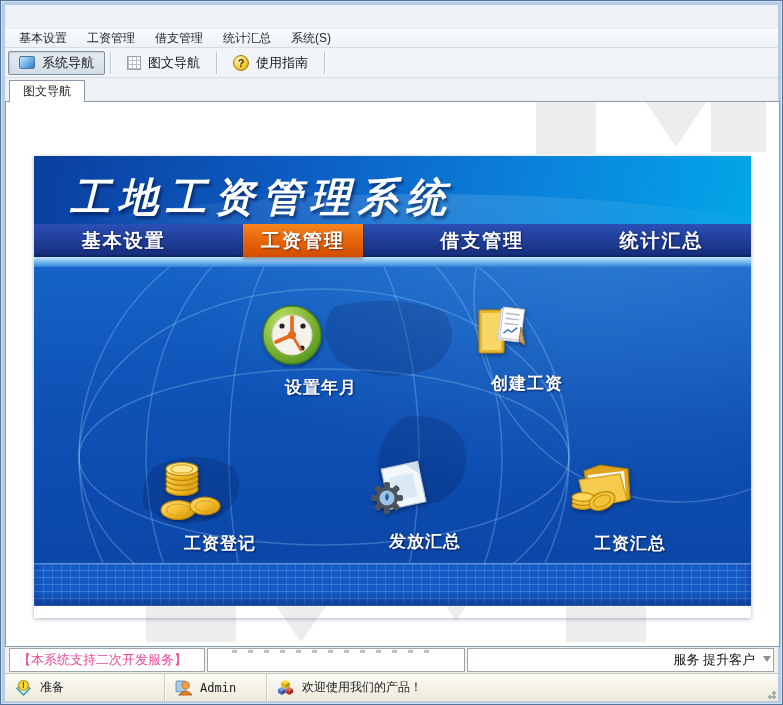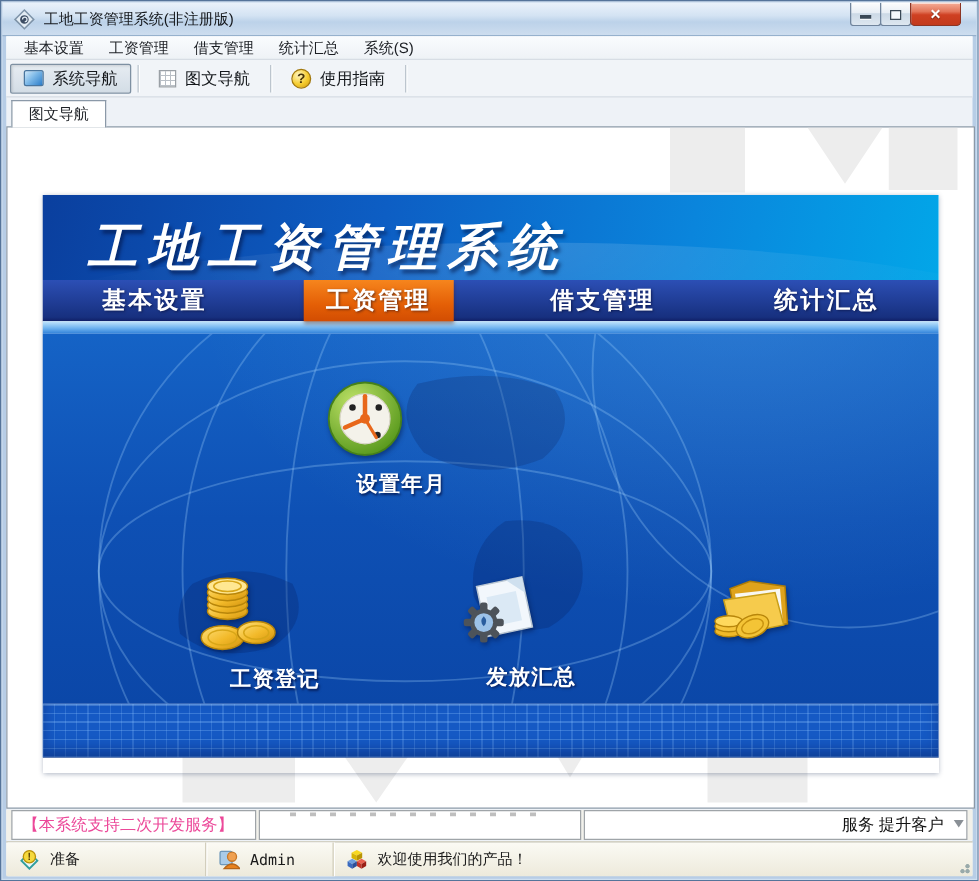--- a/index.html
+++ b/index.html
@@ -122,39 +122,20 @@
     background:
       radial-gradient(circle at 10px 10px, #9aa 0 1.5px, transparent 2px),
       radial-gradient(circle at 6px 10px, #9aa 0 1.5px, transparent 2px),
       radial-gradient(circle at 10px 6px, #9aa 0 1.5px, transparent 2px); }
 </style>
 </head>
 <body>
 
 <div class="window">
 
-  <div class="titlebar">
-    <svg class="app-icon" viewBox="0 0 17 17">
-      <polygon points="8.5,1 16,8.5 8.5,16 1,8.5" fill="#e3ecf4" stroke="#7e93a8" stroke-width="1.2"></polygon>
-      <circle cx="8.5" cy="8.5" r="3.4" fill="#3c4c63"></circle>
-      <path d="M7,8.5 a1.8,1.8 0 1 1 1.8,1.8" fill="none" stroke="#dfe8f0" stroke-width="1"></path>
-    </svg>
-    <div class="title-text">工地工资管理系统(非注册版)</div>
-    <div class="caption-buttons">
-      <div class="cap-btn min">
-          <div class="glyph-min"></div>
-        </div>
-      <div class="cap-btn max">
-          <div class="glyph-max"></div>
-        </div>
-      <div class="cap-btn close">
-          <span class="glyph-close">✕</span>
-        </div>
-    </div>
-  </div>
 
   <div class="menubar">
     <span class="menu-item">基本设置</span>
     <span class="menu-item">工资管理</span>
     <span class="menu-item">借支管理</span>
     <span class="menu-item">统计汇总</span>
     <span class="menu-item">系统(S)</span>
   </div>
 
   <div class="toolbar">
@@ -248,20 +229,36 @@
             <circle cx="43" cy="23" r="2.6" fill="#222"></circle>
             <circle cx="42" cy="45" r="2.6" fill="#222"></circle>
             <line x1="32" y1="32" x2="32" y2="14" stroke="#e8671a" stroke-width="3.6" stroke-linecap="round"></line>
             <line x1="32" y1="32" x2="16" y2="39" stroke="#e8671a" stroke-width="3.6" stroke-linecap="round"></line>
             <line x1="32" y1="32" x2="41" y2="47" stroke="#e8671a" stroke-width="2.6" stroke-linecap="round"></line>
             <circle cx="32" cy="32" r="4" fill="#e8671a"></circle>
           </svg>
           <div class="lbl">设置年月</div>
         </div>
 
+        <div class="shortcut" style="left:399px; top:34px;">
+          <svg class="icn" width="62" height="62" viewBox="0 0 62 62">
+            <rect x="12" y="9" width="25" height="43" rx="2" fill="#e8b52c" stroke="#b0820c" stroke-width="1.2"></rect>
+            <rect x="15" y="12" width="19" height="37" rx="1" fill="#f7d766"></rect>
+            <g transform="rotate(7 44 28)">
+              <rect x="32" y="9" width="21" height="31" fill="#eef0f2" stroke="#c4c8cc"></rect>
+              <rect x="34" y="7" width="21" height="31" fill="#ffffff" stroke="#c4c8cc"></rect>
+              <line x1="37" y1="13" x2="51" y2="13" stroke="#b4bac2" stroke-width="1.4"></line>
+              <line x1="37" y1="18" x2="51" y2="18" stroke="#b4bac2" stroke-width="1.4"></line>
+              <line x1="37" y1="23" x2="51" y2="23" stroke="#b4bac2" stroke-width="1.4"></line>
+              <path d="M37,33 l4,-4 l4,2 l5,-5" fill="none" stroke="#4a78c8" stroke-width="1.6"></path>
+            </g>
+            <path d="M54,26 l4,18 l-6,-4 z" fill="#caa26a" stroke="#9a7a40" stroke-width="1"></path>
+          </svg>
+          <div class="lbl">创建工资</div>
+        </div>
 
         <div class="shortcut" style="left:297px; top:192px;">
           <svg class="icn" width="62" height="62" viewBox="0 0 62 62">
             <g transform="rotate(-12 38 26)">
               <rect x="20" y="6" width="37" height="41" fill="#f2f7fc" stroke="#b9c6d2" stroke-width="1.2"></rect>
               <path d="M57,6 v13 l-13,-13 z" fill="#cfe0ef"></path>
               <rect x="26" y="16" width="24" height="24" fill="#dbe9f5"></rect>
             </g>
             <g transform="translate(22,39)">
               <g fill="#4d535a">
@@ -311,20 +308,21 @@
             <g stroke="#b8860a" stroke-width="1.1">
               <ellipse cx="17" cy="52" rx="11" ry="4.4" fill="#f0b929"></ellipse>
               <ellipse cx="17" cy="48" rx="11" ry="4.4" fill="#f6c53c"></ellipse>
               <ellipse cx="17" cy="44" rx="11" ry="4.4" fill="#ffd95c"></ellipse>
               <g transform="rotate(-22 36 48)">
                 <ellipse cx="36" cy="48" rx="13.5" ry="8.5" fill="#f4c436"></ellipse>
                 <ellipse cx="36" cy="48" rx="9" ry="5.4" fill="none" stroke="#c8920e"></ellipse>
               </g>
             </g>
           </svg>
+          <div class="lbl">工资汇总</div>
         </div>
       </div>
 
       <div class="tilestrip"></div>
     </div>
   </div>
 
   <div class="marquee-row">
     <div class="mq-box mq-left">【本系统支持二次开发服务】</div>
     <div class="mq-box mq-mid">

